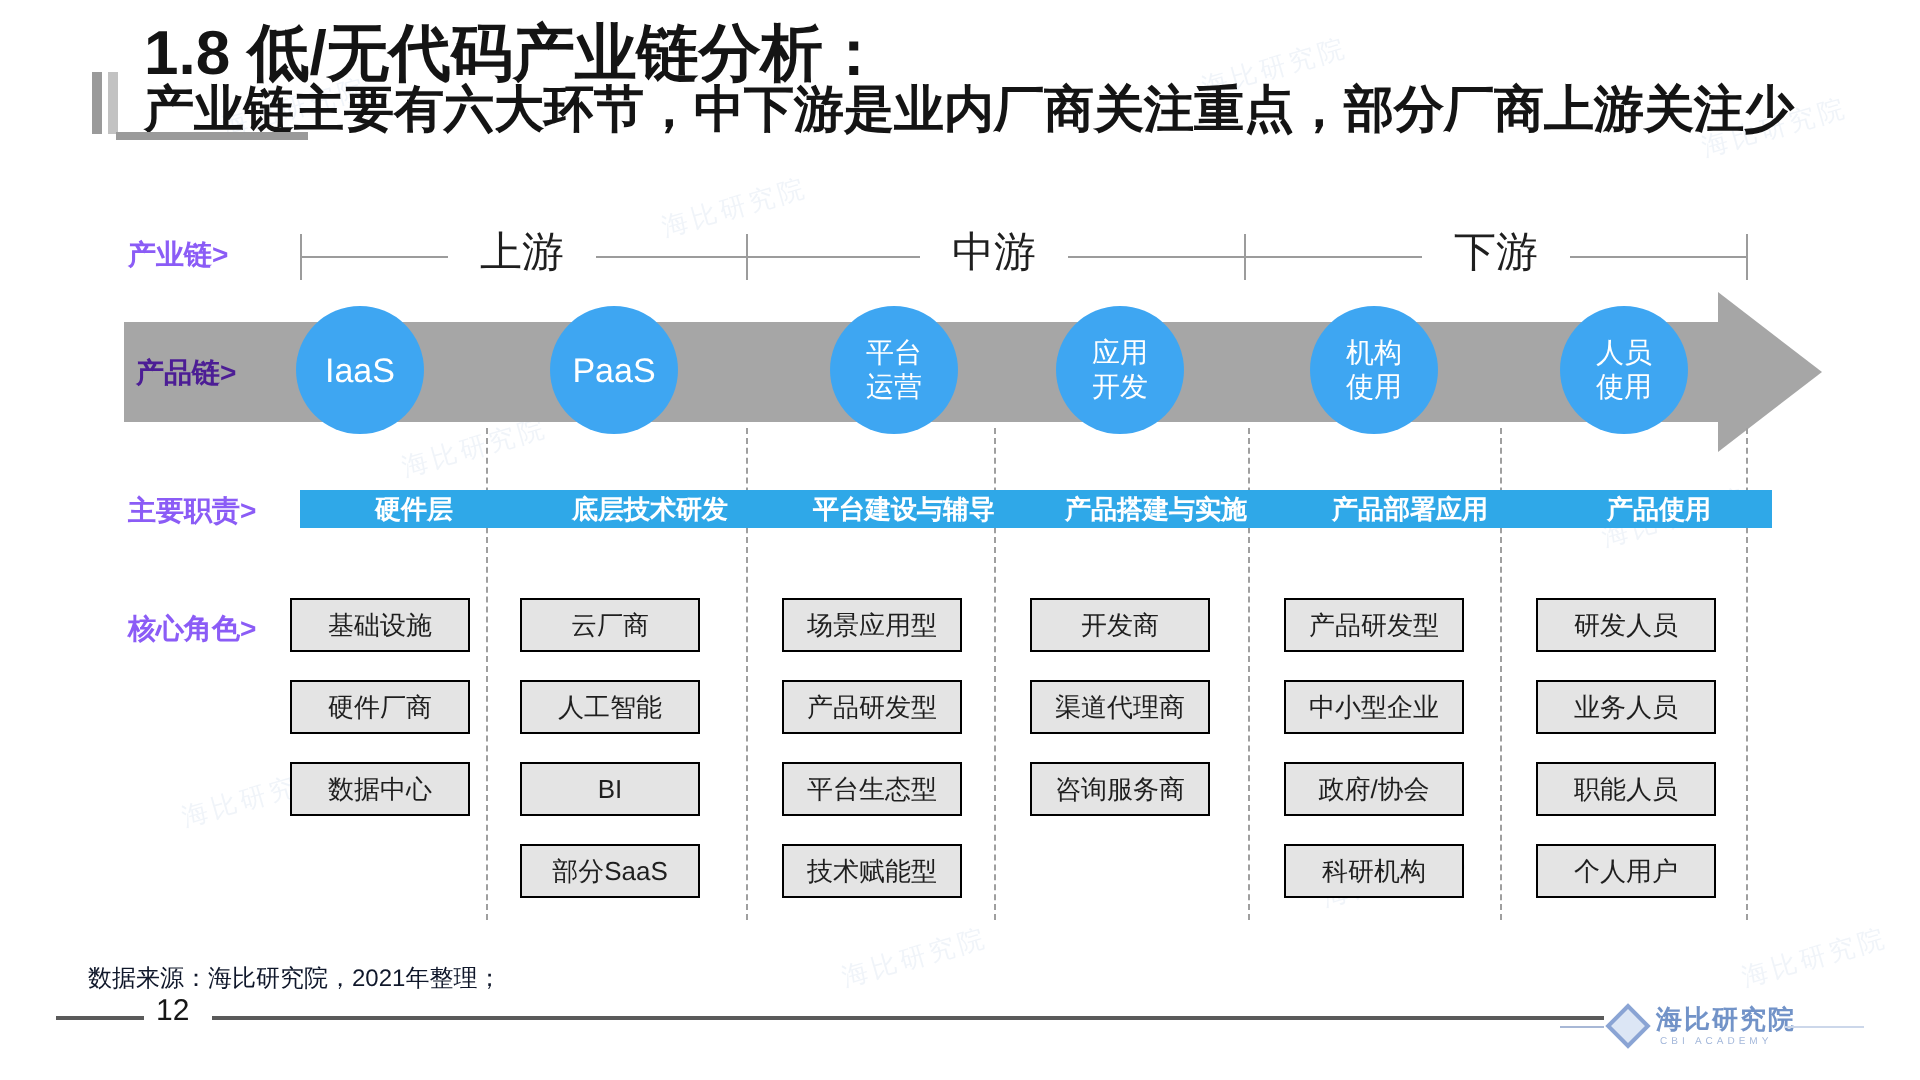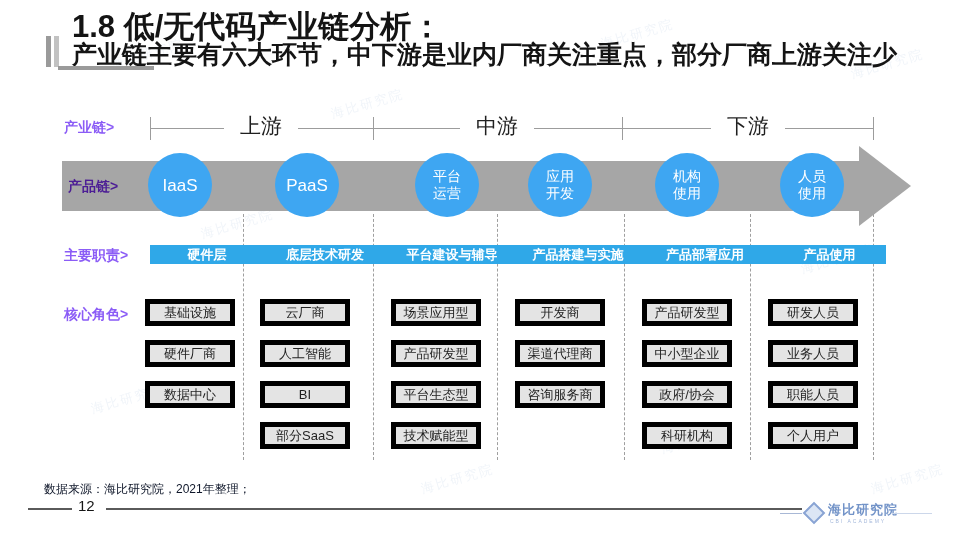--- a/index.html
+++ b/index.html
@@ -33,21 +33,21 @@
             background:#3ea6f2; color:#ffffff; display:flex; flex-direction:column;
             align-items:center; justify-content:center; z-index:3;
             font-size:14px; line-height:17px; }
   .circle.en { font-size:17px; }
   
   .duty { position:absolute; top:245px; height:19px; background:#2fa8e8; color:#ffffff;
           font-size:13px; font-weight:bold; display:flex; align-items:center;
           justify-content:center; z-index:3;padding-left:16px; }
   
   .rbox { position:absolute; width:90px; height:27px; background:#e4e4e4;
-          border:5px solid #000000; display:flex; align-items:center; justify-content:center;
+          border:1px solid #000000; display:flex; align-items:center; justify-content:center;
           font-size:13px; color:#1f1f1f; z-index:3; box-sizing:border-box; }
   
   .vdash { position:absolute; top:214px; height:246px; width:0; border-left:1px dashed #9f9f9f; z-index:1; }
   
   .source { position:absolute; left:44px; top:481px; font-size:12px; color:#0f172a; }
   .pageline-left  { position:absolute; left:28px;  top:508px; width:44px;  height:2px; background:#5a5a5a; }
   .page-num       { position:absolute; left:78px;  top:497px; font-size:15px; color:#161616; }
   .pageline-right { position:absolute; left:106px; top:508px; width:696px; height:2px; background:#5a5a5a; }
   .logo-line-l { position:absolute; left:780px; top:513px; width:22px; height:1px; background:#a8b8d6; }
   .logo-icon { position:absolute; left:806px; top:505px; width:12px; height:12px;

